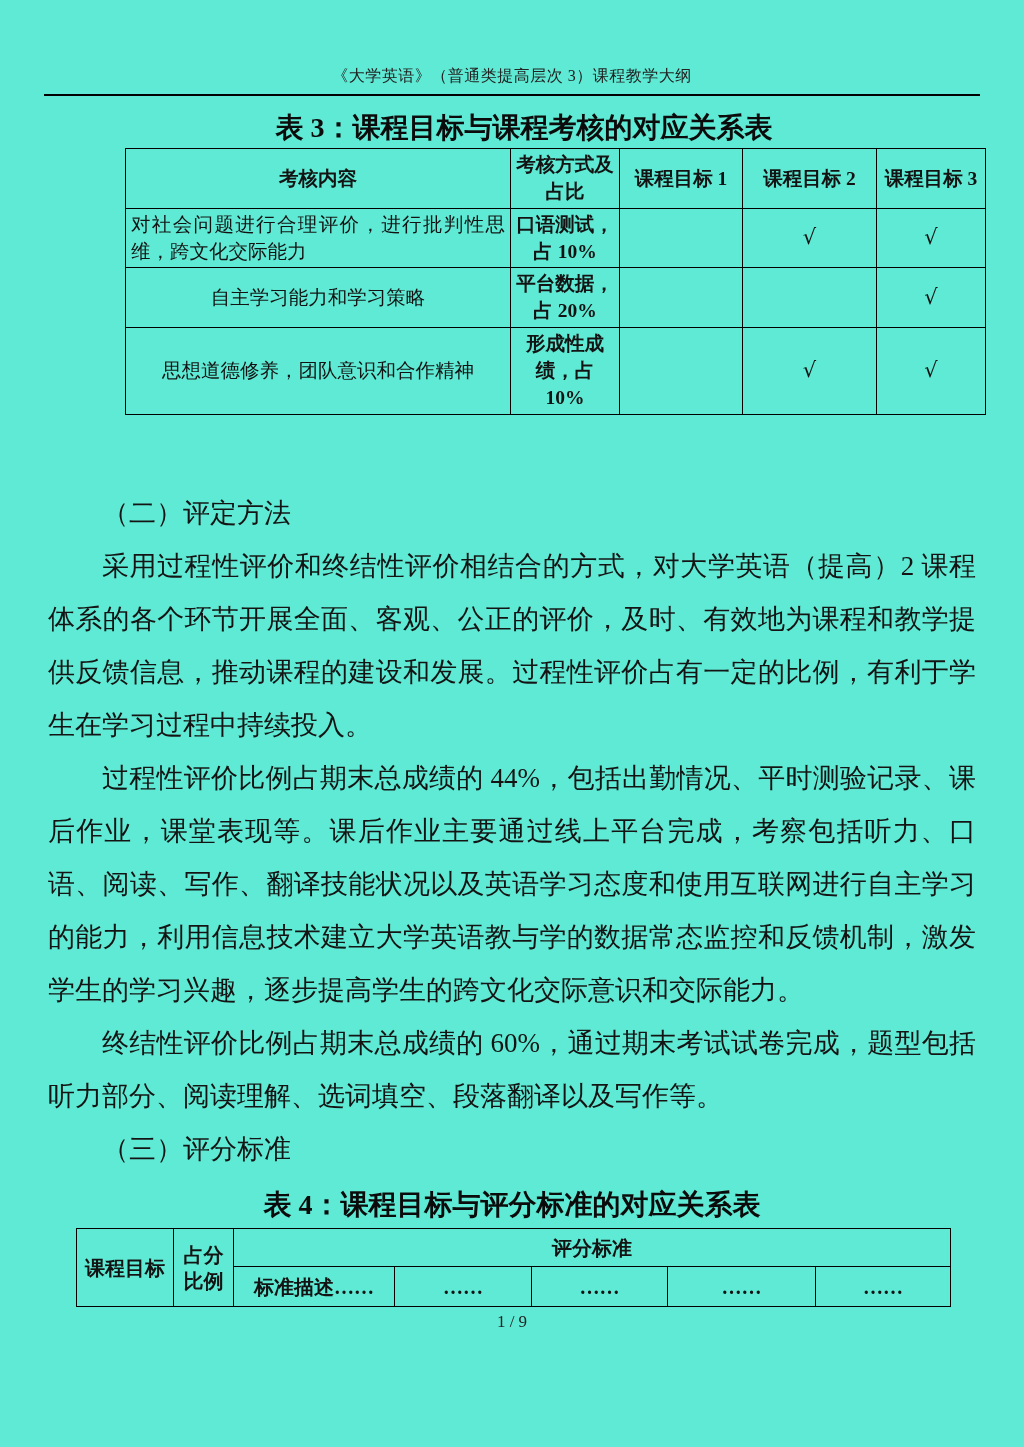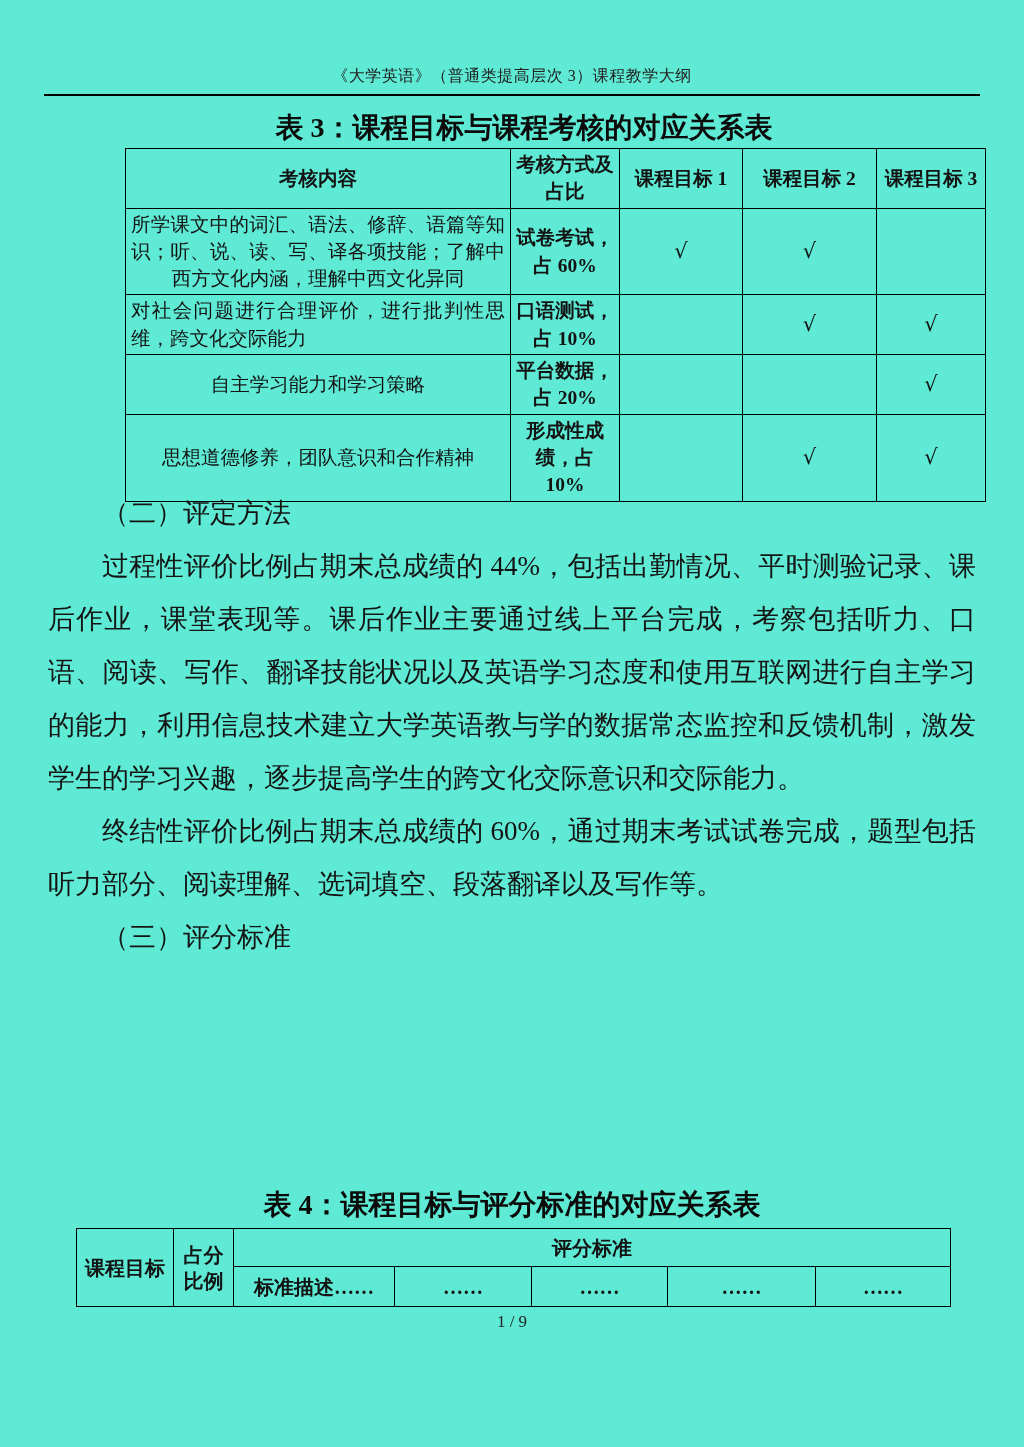--- a/index.html
+++ b/index.html
@@ -72,28 +72,20 @@
     </colgroup>
     <tbody>
       <tr class="head" style="height:57px">
         <td>考核内容</td>
         <td class="pre">考核方式及
 占比</td>
         <td>课程目标 1</td>
         <td>课程目标 2</td>
         <td>课程目标 3</td>
       </tr>
-      <tr style="height:82px">
-        <td class="cell-justify last-center">所学课文中的词汇、语法、修辞、语篇等知识；听、说、读、写、译各项技能；了解中西方文化内涵，理解中西文化异同</td>
-        <td class="method pre">试卷考试，
-占 60%</td>
-        <td class="mark">√</td>
-        <td class="mark">√</td>
-        <td class="mark"></td>
-      </tr>
       <tr style="height:53px">
         <td class="cell-justify">对社会问题进行合理评价，进行批判性思维，跨文化交际能力</td>
         <td class="method pre">口语测试，
 占 10%</td>
         <td class="mark"></td>
         <td class="mark">√</td>
         <td class="mark">√</td>
       </tr>
       <tr style="height:54px">
         <td>自主学习能力和学习策略</td>
@@ -110,20 +102,21 @@
 10%</td>
         <td class="mark"></td>
         <td class="mark">√</td>
         <td class="mark">√</td>
       </tr>
     </tbody>
   </table>
 
   <div class="bodytext">
     <p class="h">（二）评定方法</p>
+    <p>采用过程性评价和终结性评价相结合的方式，对大学英语（提高）2 课程体系的各个环节开展全面、客观、公正的评价，及时、有效地为课程和教学提供反馈信息，推动课程的建设和发展。过程性评价占有一定的比例，有利于学生在学习过程中持续投入。</p>
     <p>过程性评价比例占期末总成绩的 44%，包括出勤情况、平时测验记录、课后作业，课堂表现等。课后作业主要通过线上平台完成，考察包括听力、口语、阅读、写作、翻译技能状况以及英语学习态度和使用互联网进行自主学习的能力，利用信息技术建立大学英语教与学的数据常态监控和反馈机制，激发学生的学习兴趣，逐步提高学生的跨文化交际意识和交际能力。</p>
     <p>终结性评价比例占期末总成绩的 60%，通过期末考试试卷完成，题型包括听力部分、阅读理解、选词填空、段落翻译以及写作等。</p>
     <p class="h">（三）评分标准</p>
   </div>
 
   <h1 class="tbl-title t4-title">表 4：课程目标与评分标准的对应关系表</h1>
 
   <table class="t4">
     <colgroup>
       <col style="width:97px">

